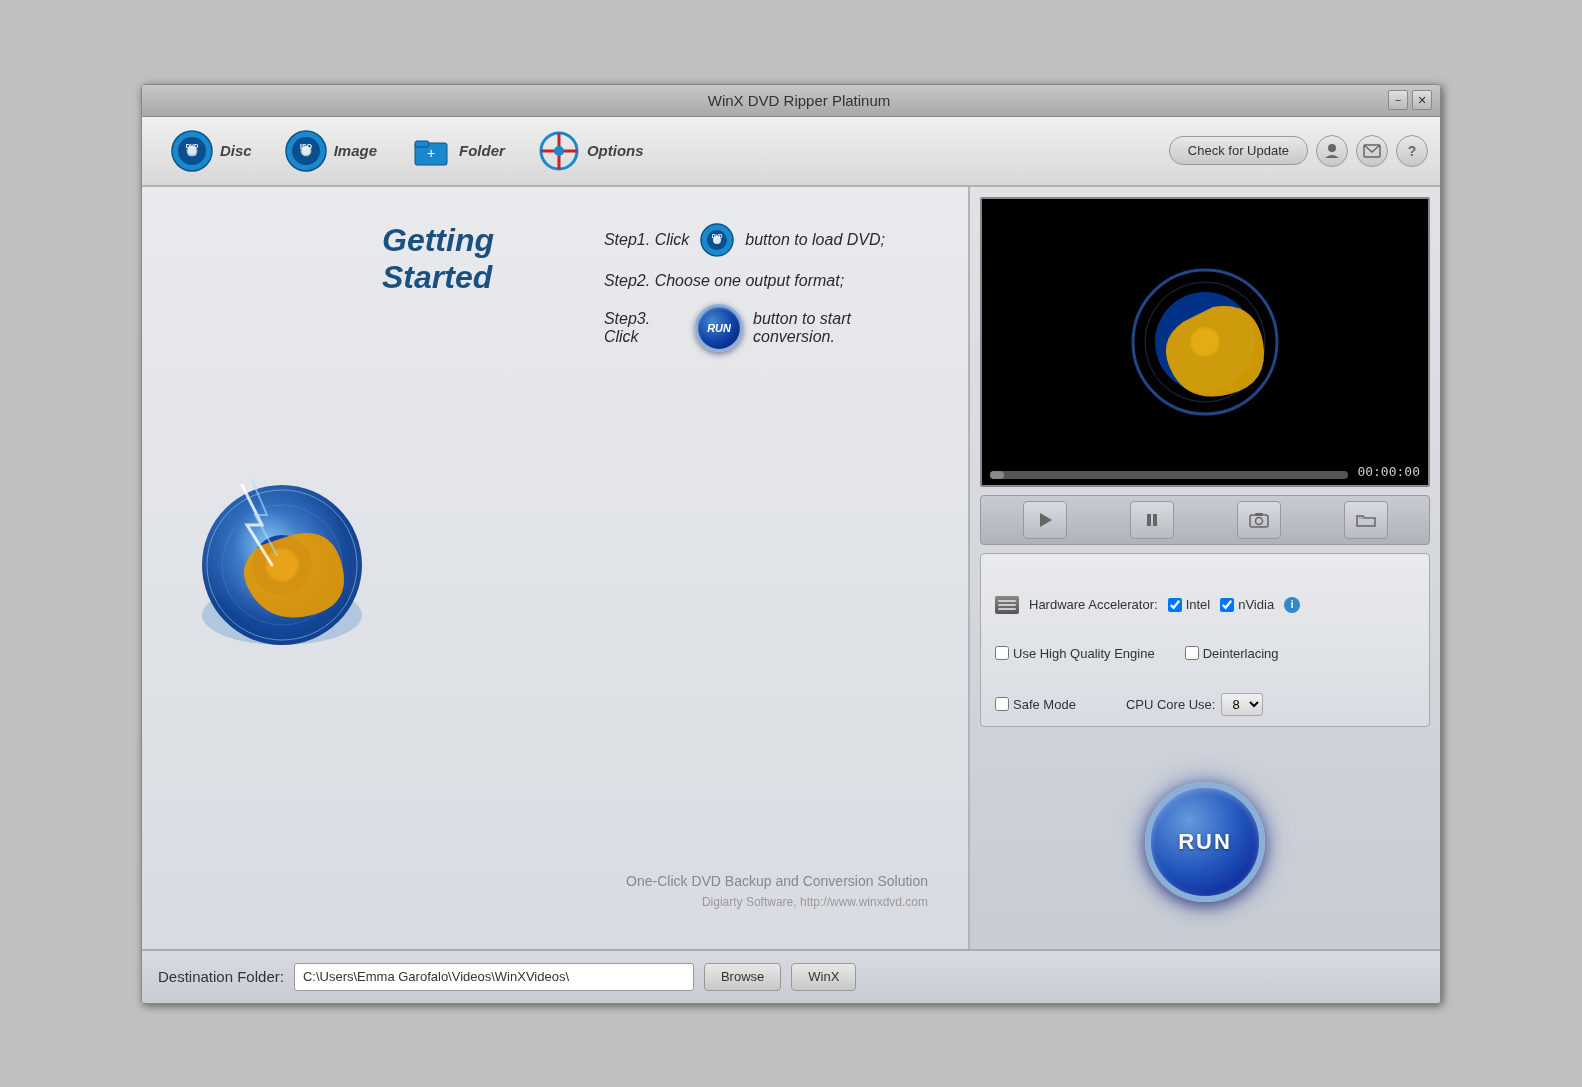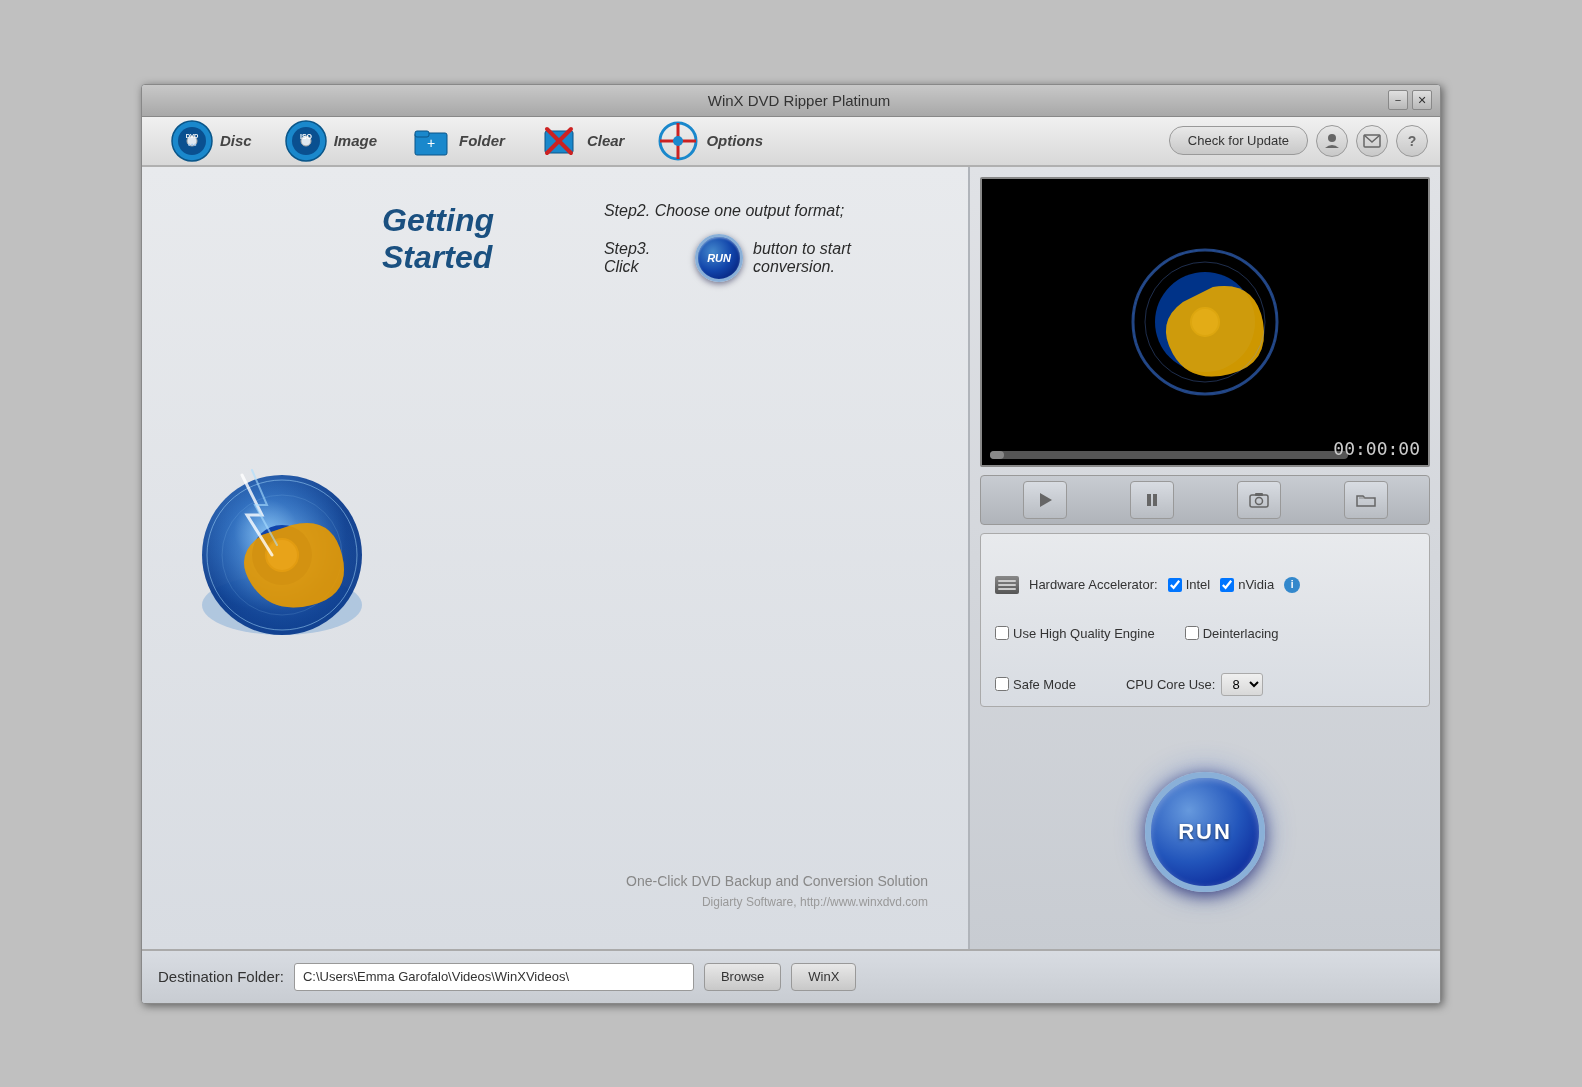--- a/index.html
+++ b/index.html
@@ -55,21 +55,21 @@
       cursor: pointer;
       display: flex;
       align-items: center;
       justify-content: center;
       font-size: 11px;
       color: #333;
     }
     
     .toolbar {
       background: linear-gradient(to bottom, #f0f0f0, #d8d8d8);
-      height: 50px;
+      height: 70px;
       display: flex;
       align-items: center;
       padding: 16px 12px;
       border-bottom: 2px solid #b0b0b0;
       gap: 0;
       flex-shrink: 0;
     }
     .toolbar-btn {
       display: flex;
       flex-direction: row;
@@ -220,21 +220,21 @@
       justify-content: center;
       position: relative;
       overflow: hidden;
       flex-shrink: 0;
     }
     .video-timecode {
       position: absolute;
       bottom: 6px;
       right: 8px;
       color: #ccc;
-      font-size: 18px;
+      font-size: 13px;
       font-family: monospace;
     }
     .video-seekbar {
       position: absolute;
       bottom: 6px;
       left: 8px;
       right: 80px;
       height: 8px;
       background: #555;
       border-radius: 4px;
@@ -459,28 +459,20 @@
 
     <div class="toolbar-btn">
       <svg width="44" height="44" viewBox="0 0 44 44">
         <rect x="6" y="14" width="32" height="22" rx="2" fill="#1a88cc" stroke="#0a5588" stroke-width="1"></rect>
         <rect x="6" y="12" width="14" height="6" rx="2" fill="#1a88cc" stroke="#0a5588" stroke-width="1"></rect>
         <text x="22" y="29" text-anchor="middle" font-size="14" fill="white">+</text>
       </svg>
       <span class="toolbar-btn-label">Folder</span>
     </div>
 
-    <div class="toolbar-btn">
-      <svg width="44" height="44" viewBox="0 0 44 44">
-        <rect x="8" y="12" width="28" height="22" rx="2" fill="#1a88cc" stroke="#0a5588" stroke-width="1"></rect>
-        <line x1="10" y1="10" x2="34" y2="34" stroke="#cc2222" stroke-width="4" stroke-linecap="round"></line>
-        <line x1="34" y1="10" x2="10" y2="34" stroke="#cc2222" stroke-width="4" stroke-linecap="round"></line>
-      </svg>
-      <span class="toolbar-btn-label">Clear</span>
-    </div>
 
     <div class="toolbar-btn">
       <svg width="44" height="44" viewBox="0 0 44 44">
         <circle cx="22" cy="22" r="18" fill="none" stroke="#1a88cc" stroke-width="3"></circle>
         <line x1="22" y1="4" x2="22" y2="40" stroke="#cc2222" stroke-width="3"></line>
         <line x1="4" y1="22" x2="40" y2="22" stroke="#cc2222" stroke-width="3"></line>
         <circle cx="22" cy="22" r="5" fill="#1a88cc"></circle>
       </svg>
       <span class="toolbar-btn-label">Options</span>
     </div>
@@ -537,20 +529,30 @@
           <path d="M110,70 Q150,60 160,100 Q170,140 130,150 Q90,160 70,130 Q50,100 80,80 Z" fill="#ffaa00" opacity="0.5"></path>
 
           <path d="M60,20 L80,60 L65,60 L90,100" fill="none" stroke="white" stroke-width="3" opacity="0.8" stroke-linecap="round"></path>
           <path d="M70,15 L85,50 L73,50 L95,90" fill="none" stroke="#aaddff" stroke-width="2" opacity="0.6" stroke-linecap="round"></path>
         </svg>
       </div>
 
       <div class="getting-started-title">Getting Started</div>
 
       <div class="steps-container">
+        <div class="step-line">
+          <span>Step1. Click</span>
+          <svg width="36" height="36" viewBox="0 0 36 36" class="step-disc-icon">
+            <circle cx="18" cy="18" r="16" fill="#1a88cc" stroke="#0a5588" stroke-width="1.5"></circle>
+            <circle cx="18" cy="18" r="10" fill="#0a5090"></circle>
+            <circle cx="18" cy="18" r="4" fill="#e0e8f0"></circle>
+            <text x="18" y="16" text-anchor="middle" font-size="5" fill="white" font-weight="bold">DVD</text>
+          </svg>
+          <span>button to load DVD;</span>
+        </div>
         <div class="step-line">
           <span>Step2. Choose one output format;</span>
         </div>
         <div class="step-line">
           <span>Step3. Click</span>
           <div class="run-badge">RUN</div>
           <span>button to start conversion.</span>
         </div>
       </div>
 

